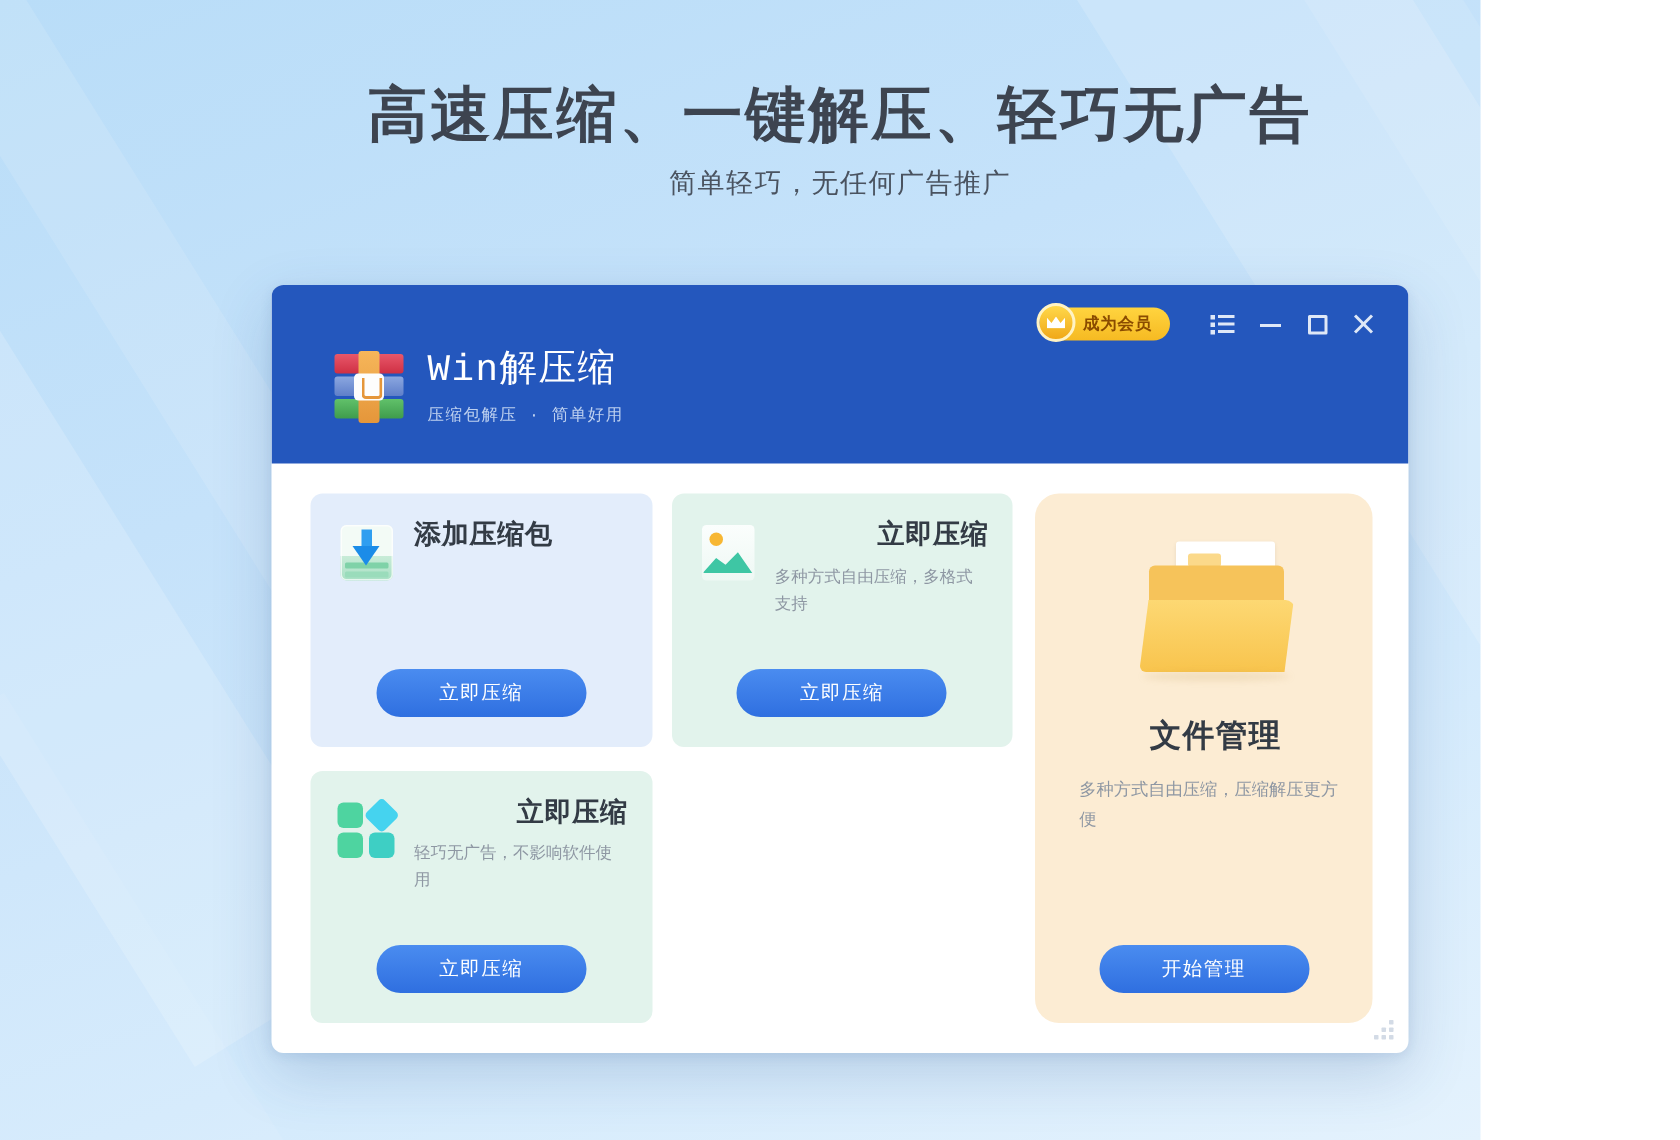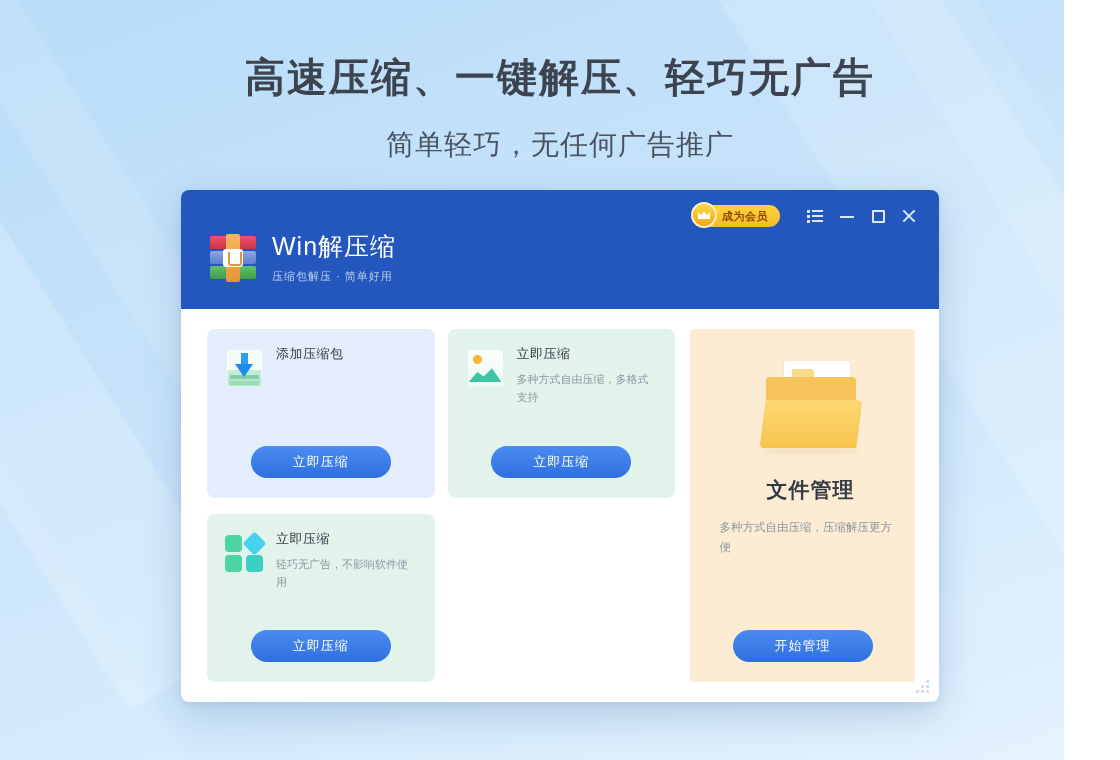--- a/index.html
+++ b/index.html
@@ -6,21 +6,21 @@
 
   html, body {
     width: 1120px;
     height: 760px;
     overflow: hidden;
     font-family: "Liberation Sans", "DejaVu Sans", sans-serif;
   }
 
   #page {
     position: relative;
-    width: 1064px;
+    width: 987px;
     height: 760px;
     background:
       linear-gradient(160deg, #b9ddf8 0%, #c5e2fa 35%, #d3eafc 70%, #e4f2fd 100%);
     overflow: hidden;
   }
 
   
   .band {
     position: absolute;
     background: rgba(255,255,255,0.18);
@@ -42,22 +42,22 @@
     text-align: center;
   }
   .headline {
     font-size: 40px;
     font-weight: bold;
     color: #3d4450;
     letter-spacing: 2px;
     line-height: 1.25;
   }
   .subhead {
-    margin-top: 24px;
-    font-size: 28px;
+    margin-top: 8px;
+    font-size: 18px;
     color: #4a5360;
     letter-spacing: 1px;
   }
 
   
   .window {
     position: absolute;
     left: 181px;
     top: 190px;
     width: 758px;
@@ -69,24 +69,25 @@
   }
 
   .titlebar {
     position: relative;
     height: 119px;
     background: #2457bd;
   }
 
   .brand {
     position: absolute;
-    left: 27px;
+    left: 40px;
     top: 43px;
     display: flex;
     align-items: center;
+    font-family: Liberation Mono, monospace;
   }
 
   
   .logo {
     position: relative;
     width: 50px;
     height: 50px;
     flex: none;
   }
   .logo .row {
@@ -281,25 +282,26 @@
   .ic-sq span { position: absolute; border-radius: 4px; }
   .ic-sq .q1 { left: 2px;  top: 3px;  width: 17px; height: 17px; background: #4ed4a0; }
   .ic-sq .q3 { left: 2px;  top: 23px; width: 17px; height: 17px; background: #4ed4a0; }
   .ic-sq .q4 { left: 23px; top: 23px; width: 17px; height: 17px; background: #3ecfc4; }
   .ic-sq .q2 {
     left: 23px; top: 3px; width: 17px; height: 17px; background: #45d3ef;
     transform: rotate(45deg); border-radius: 3px;
   }
 
   .card-title {
-    font-size: 13px;
-    font-weight: normal;
+    font-size: 18px;
+    font-weight: bold;
     color: #333b45;
     line-height: 1.1;
     letter-spacing: .5px;
+    text-align: right;
   }
   .card-desc {
     margin-top: 9px;
     font-size: 11px;
     color: #8e97a3;
     line-height: 1.65;
     max-width: 150px;
   }
 
   .btn {
@@ -318,21 +320,21 @@
     letter-spacing: 1px;
     border: none;
     cursor: pointer;
     font-family: inherit;
   }
 
   
   .panel {
     flex: 1;
     background: #fcecd3;
-    border-radius: 4px;
+    border-radius: 16px;
     position: relative;
     text-align: center;
     padding-top: 30px;
     padding-left: 16px;
   }
   .folder {
     position: relative;
     width: 118px;
     height: 95px;
     margin: 0 auto;

